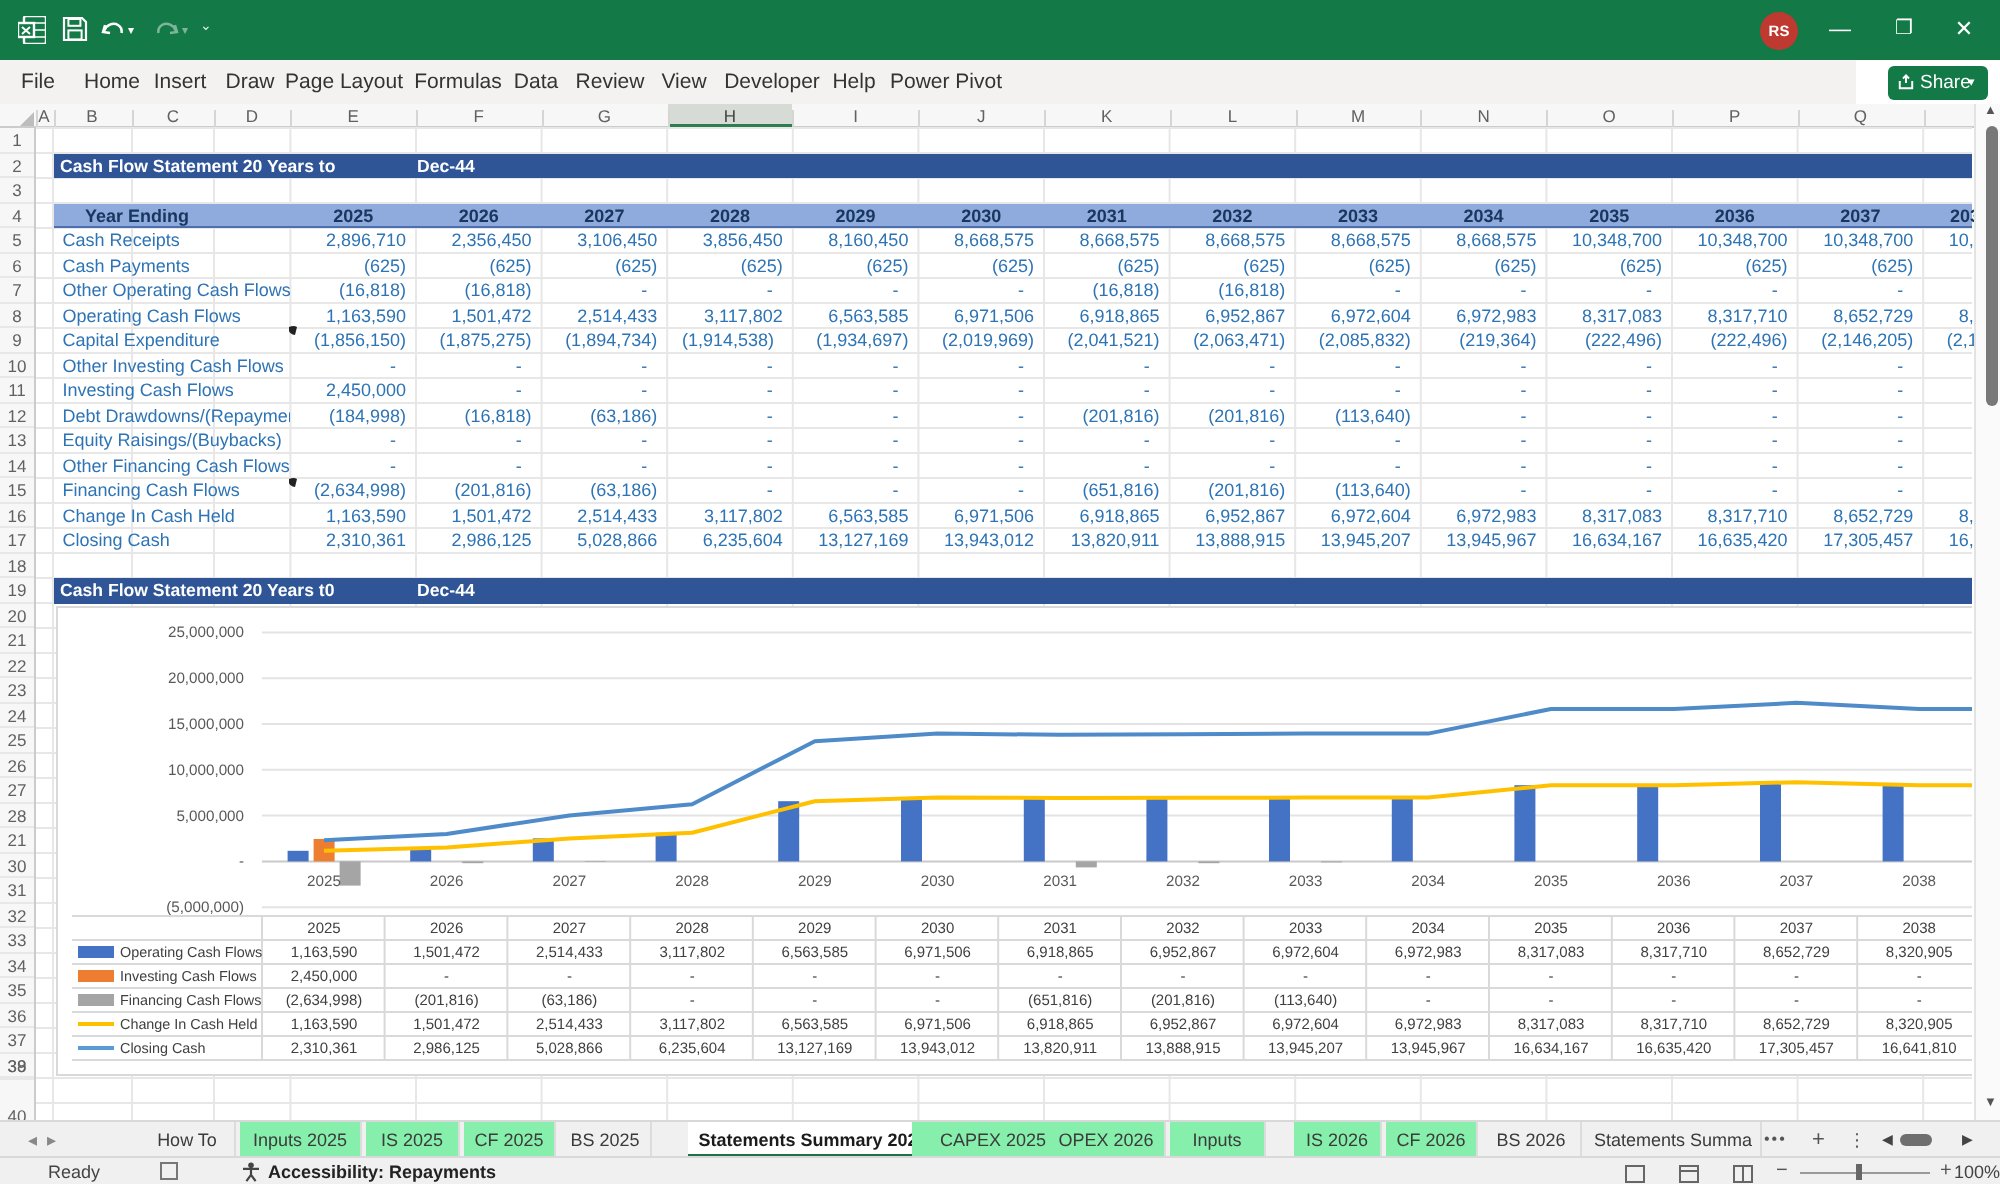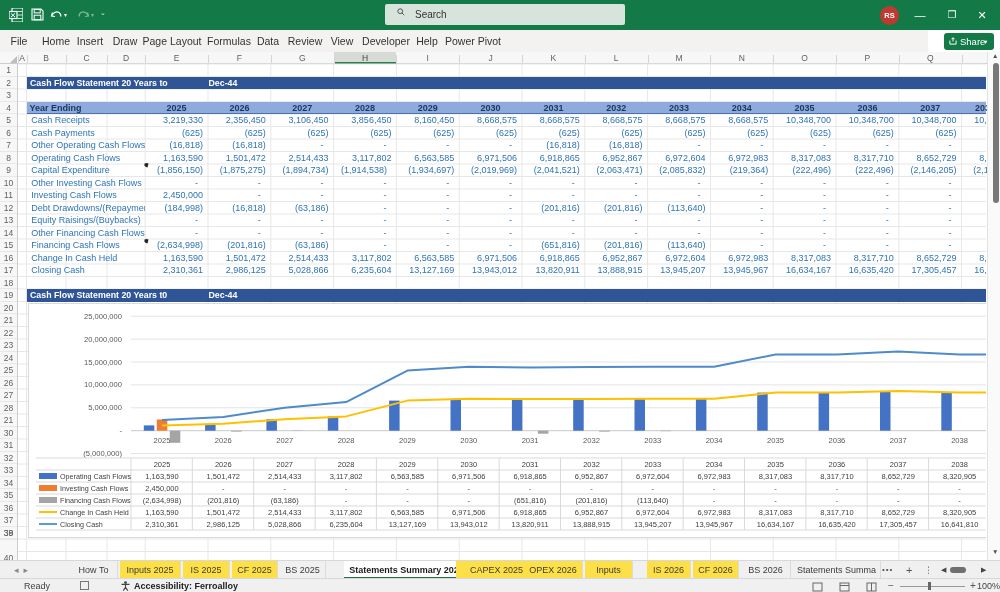--- a/index.html
+++ b/index.html
@@ -30,21 +30,21 @@
 .dr{position:absolute;left:18px;width:982px;height:12.5px;font-size:9px;line-height:12.7px;color:#2E74B5}
 .dr .lb{position:absolute;left:13.3px;top:0;white-space:nowrap;overflow:hidden;max-width:114px}
 .dr .n{position:absolute;top:0;white-space:nowrap}
 .yr{position:absolute;top:0;text-align:center;width:62.8px}
 
 #vscroll{position:absolute;left:987px;top:52px;width:13px;height:508px;background:#FAFAFA;border-left:1px solid #E3E3E3}
 #vthumb{position:absolute;left:4.5px;top:11px;width:6.5px;height:140px;background:#787878;border-radius:3px}
 
 #tabbar{position:absolute;left:0;top:560px;width:1000px;height:18px;background:#F0F0F0;border-top:1px solid #D8D8D8}
 .stab{position:absolute;top:0;height:18px;line-height:18px;font-size:9px;color:#3b3b3b;text-align:center;border-right:1px solid #DCDCDC}
-.stab.yel{background:#fde047}
+.stab.yel{background:#86efac}
 .stab.act{background:#FFFFFF;font-weight:bold;color:#1b1b1b;border-bottom:2px solid #1F7246}
 
 #status{position:absolute;left:0;top:578px;width:1000px;height:14px;background:#F0F0F0;border-top:1px solid #D8D8D8;font-size:9px;color:#444}
 </style></head>
 <body>
 <div id="app">
 <div id="titlebar">
       <svg class="abs" style="left:9px;top:8px" width="14" height="14" viewBox="0 0 14 14">
 <rect x="3" y="0" width="11" height="14" rx="1" fill="none" stroke="#fff" stroke-width="1.2"></rect>
 <rect x="0" y="3.5" width="8" height="7" fill="#127947" stroke="#fff" stroke-width="1.2"></rect>
@@ -60,27 +60,20 @@
 <path d="M2.5 4.5 L1.5 8 L5 8.5" fill="none" stroke="#fff" stroke-width="1.2"></path>
 <path d="M2 7.5 C3 4.5 6.5 3 9 4.5 C10.5 5.4 11 7 10.8 8.5" fill="none" stroke="#fff" stroke-width="1.3"></path>
 </svg>
       <div class="qicon" style="left:64px;top:11px;font-size:6px">▾</div>
       <svg class="abs" style="left:77px;top:8px;opacity:.45" width="13" height="13" viewBox="0 0 13 13">
 <path d="M10.5 4.5 L11.5 8 L8 8.5" fill="none" stroke="#fff" stroke-width="1.2"></path>
 <path d="M11 7.5 C10 4.5 6.5 3 4 4.5 C2.5 5.4 2 7 2.2 8.5" fill="none" stroke="#fff" stroke-width="1.3"></path>
 </svg>
       <div class="qicon" style="left:91px;top:11px;font-size:6px;opacity:.45">▾</div>
       <div class="qicon" style="left:100px;top:9px;font-size:7px;opacity:.85">⌄</div>
-      <div id="search">
-        <svg class="mg" viewBox="0 0 10 10">
-          <circle cx="4" cy="4" r="3" fill="none" stroke="#444" stroke-width="1.1"></circle>
-          <path d="M6.2 6.2L9 9" stroke="#444" stroke-width="1.1"></path>
-        </svg>
-        <span class="st">Search</span>
-      </div>
       <div id="avatar">RS</div>
       <div class="winbtn" style="left:905px">—</div>
       <div class="winbtn" style="left:937px;font-size:10px">❐</div>
       <div class="winbtn" style="left:967px">✕</div>
     </div>
     <div id="ribbon">
       <div class="tab" style="left:19px">File</div>
       <div class="tab" style="left:56px">Home</div>
       <div class="tab" style="left:90px">Insert</div>
       <div class="tab" style="left:125px">Draw</div>
@@ -241,21 +234,21 @@
       <line x1="18" y1="514.0" x2="986" y2="514.0" stroke="#E7E7E7" stroke-width="1"></line>
       <line x1="18" y1="526.5" x2="986" y2="526.5" stroke="#E7E7E7" stroke-width="1"></line>
       <line x1="18" y1="539.0" x2="986" y2="539.0" stroke="#E7E7E7" stroke-width="1"></line>
       <line x1="18" y1="551.5" x2="986" y2="551.5" stroke="#E7E7E7" stroke-width="1"></line>
     </svg>
     <div class="banner" style="top:76.5px">
       <span style="position:absolute;left:3.5px">Cash Flow Statement 20 Years to</span>
       <span style="position:absolute;left:182px">Dec-44</span>
     </div>
     <div class="band" style="top:101.5px">
-      <span style="position:absolute;left:3px">Year Ending</span>
+      <span style="position:absolute;left:16px">Year Ending</span>
       <span class="yr" style="left:118.69999999999999px">2025</span>
       <span class="yr" style="left:181.5px">2026</span>
       <span class="yr" style="left:244.29999999999995px">2027</span>
       <span class="yr" style="left:307.09999999999997px">2028</span>
       <span class="yr" style="left:369.9px">2029</span>
       <span class="yr" style="left:432.7px">2030</span>
       <span class="yr" style="left:495.5px">2031</span>
       <span class="yr" style="left:558.3px">2032</span>
       <span class="yr" style="left:621.0999999999999px">2033</span>
       <span class="yr" style="left:683.8999999999999px">2034</span>
@@ -263,21 +256,21 @@
       <span class="yr" style="left:809.5px">2036</span>
       <span class="yr" style="left:872.3px">2037</span>
       <span class="yr" style="left:927.0999999999999px">2038</span>
     </div>
     <div class="banner" style="top:289.0px">
       <span style="position:absolute;left:3.5px">Cash Flow Statement 20 Years t0</span>
       <span style="position:absolute;left:182px">Dec-44</span>
     </div>
     <div class="dr" style="top:114.0px">
       <span class="lb">Cash Receipts</span>
-      <span class="n" style="right:797.0px">3,219,330</span>
+      <span class="n" style="right:797.0px">2,896,710</span>
       <span class="n" style="right:734.2px">2,356,450</span>
       <span class="n" style="right:671.4000000000001px">3,106,450</span>
       <span class="n" style="right:608.6px">3,856,450</span>
       <span class="n" style="right:545.8px">8,160,450</span>
       <span class="n" style="right:483.0px">8,668,575</span>
       <span class="n" style="right:420.20000000000005px">8,668,575</span>
       <span class="n" style="right:357.4000000000001px">8,668,575</span>
       <span class="n" style="right:294.60000000000014px">8,668,575</span>
       <span class="n" style="right:231.79999999999995px">8,668,575</span>
       <span class="n" style="right:169.0px">10,348,700</span>
@@ -683,21 +676,21 @@
       <div class="abs" style="left:950px;top:6px;width:16px;height:6px;background:#6F6F6F;border-radius:3px"></div>
       <div class="abs" style="left:981px;top:5px;font-size:7px;color:#444">▶</div>
     </div>
     <div id="status">
       <div class="abs" style="left:24px;top:2px">Ready</div>
       <div class="abs" style="left:80px;top:2px;width:9px;height:9px;border:1px solid #777"></div>
       <svg class="abs" style="left:121px;top:2px" width="9" height="10" viewBox="0 0 9 10">
         <circle cx="4.5" cy="1.6" r="1.4" fill="#444"></circle>
         <path d="M0.5 3.4h8M4.5 3.4v3M4.5 6.4L2.2 9.6M4.5 6.4L6.8 9.6" stroke="#444" stroke-width="1.1" fill="none"></path>
       </svg>
-      <div class="abs" style="left:134px;top:2px;color:#222;font-weight:bold">Accessibility: Ferroalloy</div>
+      <div class="abs" style="left:134px;top:2px;color:#222;font-weight:bold">Accessibility: Repayments</div>
       <svg class="abs" style="left:812px;top:2.5px" width="70" height="10" viewBox="0 0 70 10">
         <rect x="1" y="1" width="9" height="8" fill="none" stroke="#666"></rect>
         <rect x="28" y="1" width="9" height="8" fill="none" stroke="#666"></rect>
         <line x1="28" y1="3.5" x2="37" y2="3.5" stroke="#666"></line>
         <rect x="55" y="1" width="9" height="8" fill="none" stroke="#666"></rect>
         <line x1="59.5" y1="1" x2="59.5" y2="9" stroke="#666"></line>
       </svg>
       <div class="abs" style="left:888px;top:1px;font-size:10px;color:#555">−</div>
       <div class="abs" style="left:900px;top:6.5px;width:65px;height:1.5px;background:#999"></div>
       <div class="abs" style="left:928px;top:3px;width:3px;height:8px;background:#666"></div>

